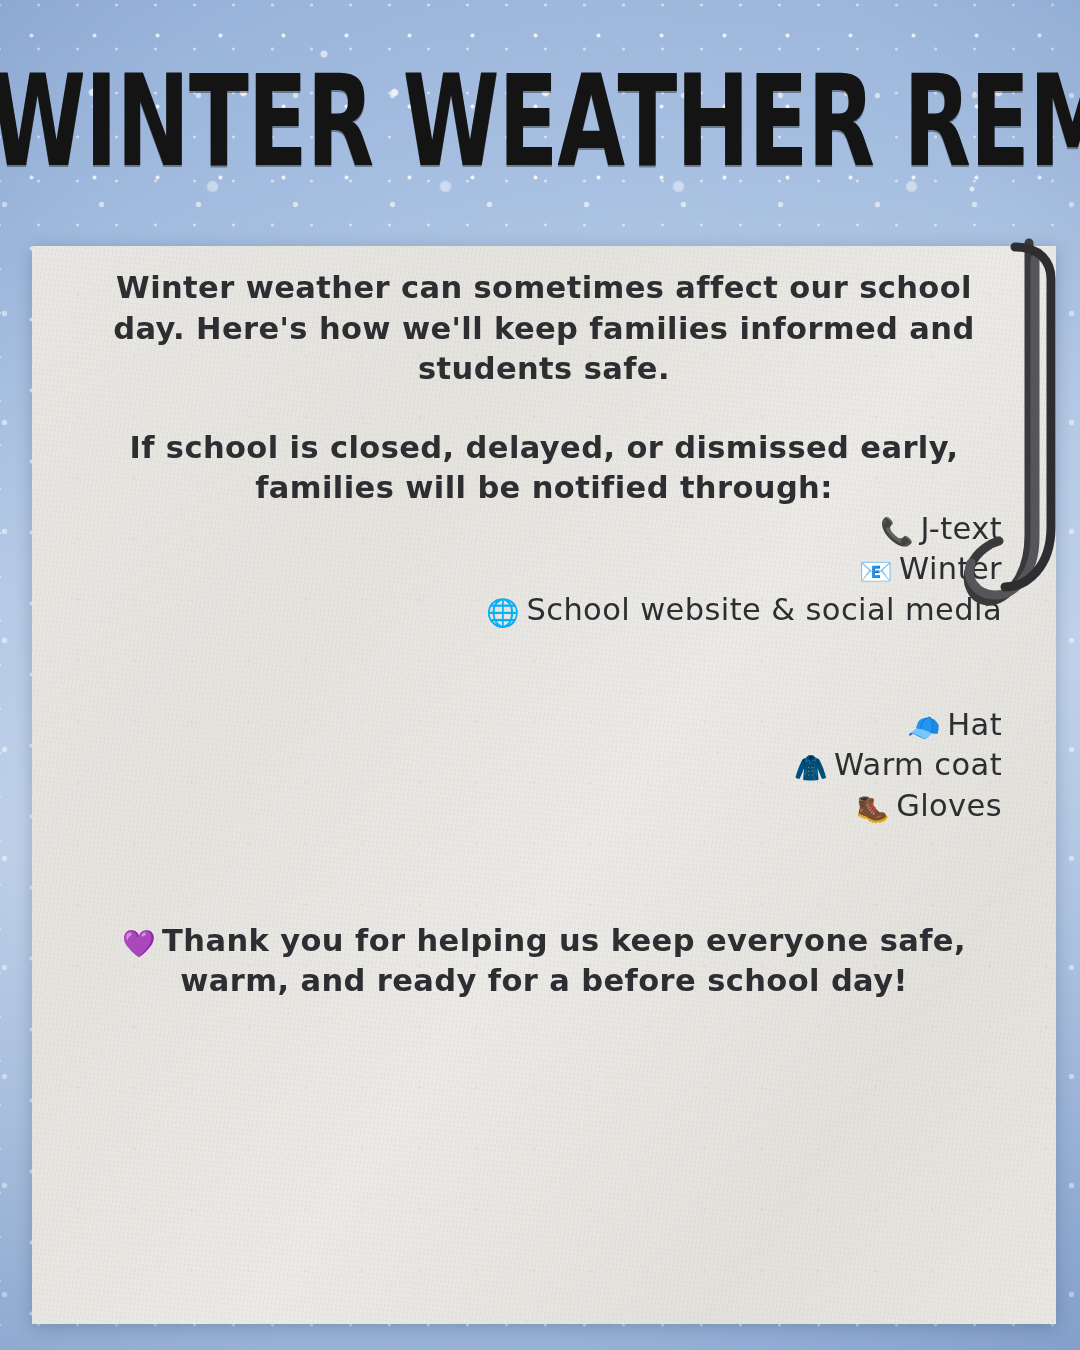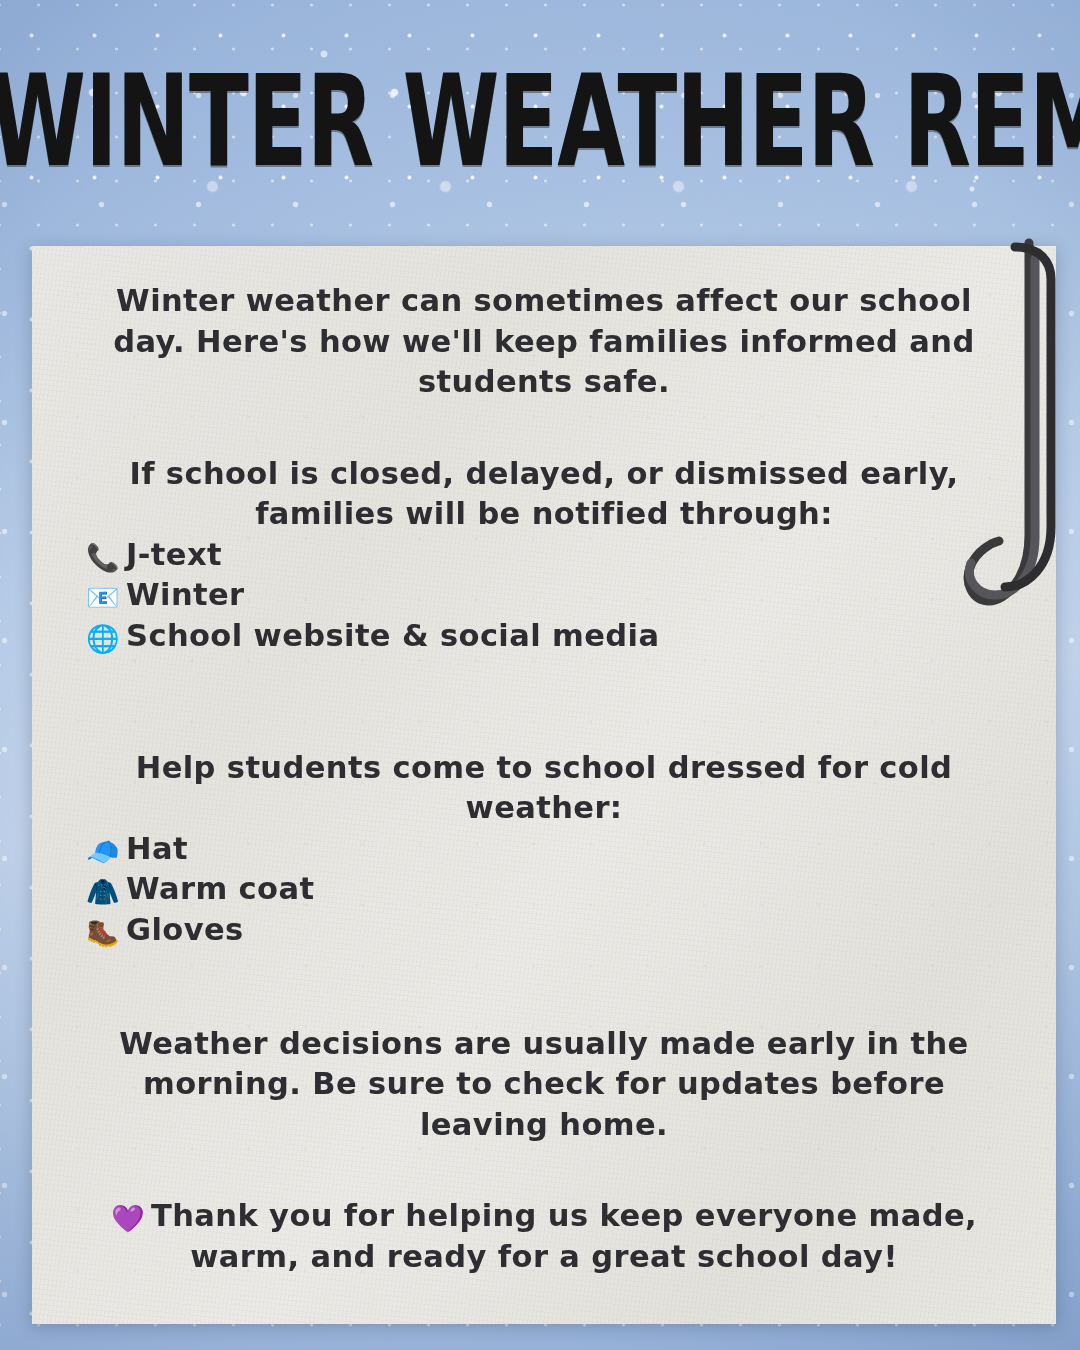--- a/index.html
+++ b/index.html
@@ -117,32 +117,32 @@
   .ptext {
     font-family: "DejaVu Sans", sans-serif;
     color: #2d2d32;
     text-align: center;
     font-size: 30.5px;
     line-height: 1.33;
     font-weight: 600;
     letter-spacing: .4px;
     margin: 0;
   }
-  .block { margin: 17px 0 0 0; }
+  .block { margin: 4px 0 0 0; }
   .gap-sm { height: 34px; }
   .gap-md { height: 56px; }
   .gap-lg { height: 74px; }
 
   .item-line {
     font-size: 30.5px;
     line-height: 1.32;
-    font-weight: 700;
+    font-weight: 400;
     letter-spacing: .4px;
     color: #2d2d32;
-    text-align: left;
+    text-align: right;
   }
   .emoji {
     font-family: "DejaVu Sans", sans-serif;
     font-size: 27px;
     vertical-align: -2px;
     margin-right: 6px;
   }
   .heart { color: #8b5fd1; }
 
   
@@ -179,39 +179,37 @@
       </div>
       <div class="item-line">
         <span class="emoji">📧</span><span>Winter</span>
       </div>
       <div class="item-line">
         <span class="emoji">🌐</span><span>School website &amp; social media</span>
       </div>
 
       <div class="gap-lg"></div>
 
-      <p class="ptext block">Help students come to school dressed for cold weather:</p>
 
       <div class="item-line">
         <span class="emoji">🧢</span><span>Hat</span>
       </div>
       <div class="item-line">
         <span class="emoji">🧥</span><span>Warm coat</span>
       </div>
       <div class="item-line">
         <span class="emoji">🥾</span><span>Gloves</span>
       </div>
 
       <div class="gap-md"></div>
 
-      <p class="ptext block">Weather decisions are usually made early in the morning. Be sure to check for updates before leaving home.</p>
 
       <div class="gap-sm"></div>
 
-      <p class="ptext block"><span class="emoji heart">💜</span><span>Thank you for helping us keep everyone made, warm, and ready for a great school day!</span></p>
+      <p class="ptext block"><span class="emoji heart">💜</span><span>Thank you for helping us keep everyone safe, warm, and ready for a before school day!</span></p>
     </div>
   </div>
 
   <svg class="clip" viewBox="0 0 120 390" xmlns="http://www.w3.org/2000/svg">
     <path d="M60 8 L60 300 C60 344 36 366 20 366 C4 366 -6 348 2 330 C8 316 22 308 30 306" fill="none" stroke="#3a3a3d" stroke-width="9" stroke-linecap="round" transform="translate(14,0)"></path>
     <path d="M86 18 L86 296 C86 336 64 354 46 354 C28 354 16 338 22 322" fill="none" stroke="#55555a" stroke-width="9" stroke-linecap="round" transform="translate(-6,6)"></path>
     <path d="M60 12 C84 12 96 26 96 44 L96 292 C96 332 72 352 50 352" fill="none" stroke="#2e2e31" stroke-width="9" stroke-linecap="round"></path>
   </svg>
 </div>
 

